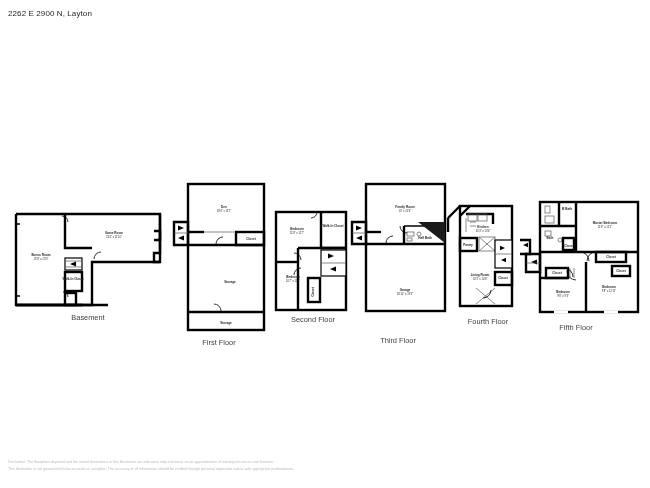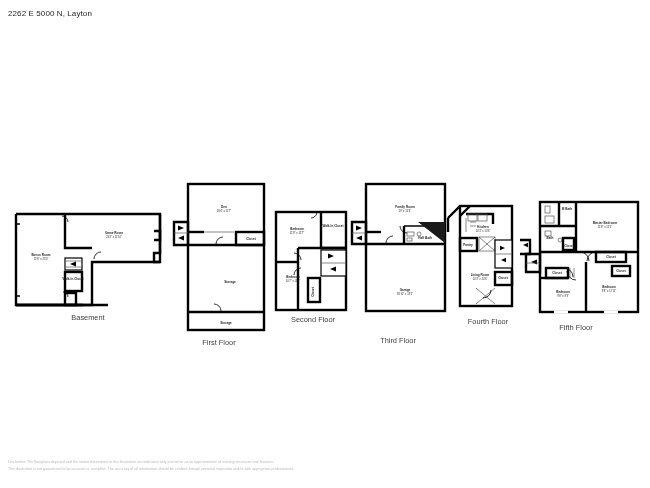--- a/index.html
+++ b/index.html
@@ -34,21 +34,21 @@
     position: absolute; left: 8px; top: 459px; width: 520px;
     font-size: 3.6px; line-height: 1.85; color: #b8b8bc;
     letter-spacing: 0.02px;
   }
   #disclaimer div { white-space: nowrap; }
 </style>
 </head>
 <body>
 
 <div id="header">
-  <div id="address">2262 E 5000 N, Layton</div>
+  <div id="address">2262 E 2900 N, Layton</div>
 
 </div>
 
 <div id="plans">
 <svg width="650" height="460" viewBox="0 0 650 460" xmlns="http://www.w3.org/2000/svg">
   <defs>
     <style>
       .w       { stroke:#000; fill:none; stroke-width:2.4; }
       .wthin   { stroke:#000; fill:none; stroke-width:1.3; }
       .wfine   { stroke:#58585b; fill:none; stroke-width:0.7; }

